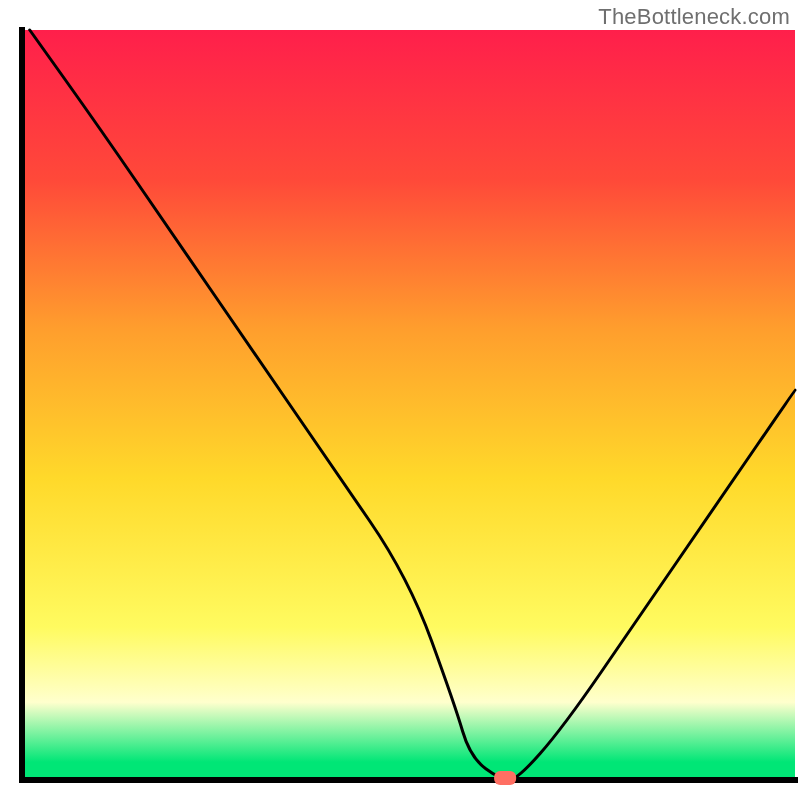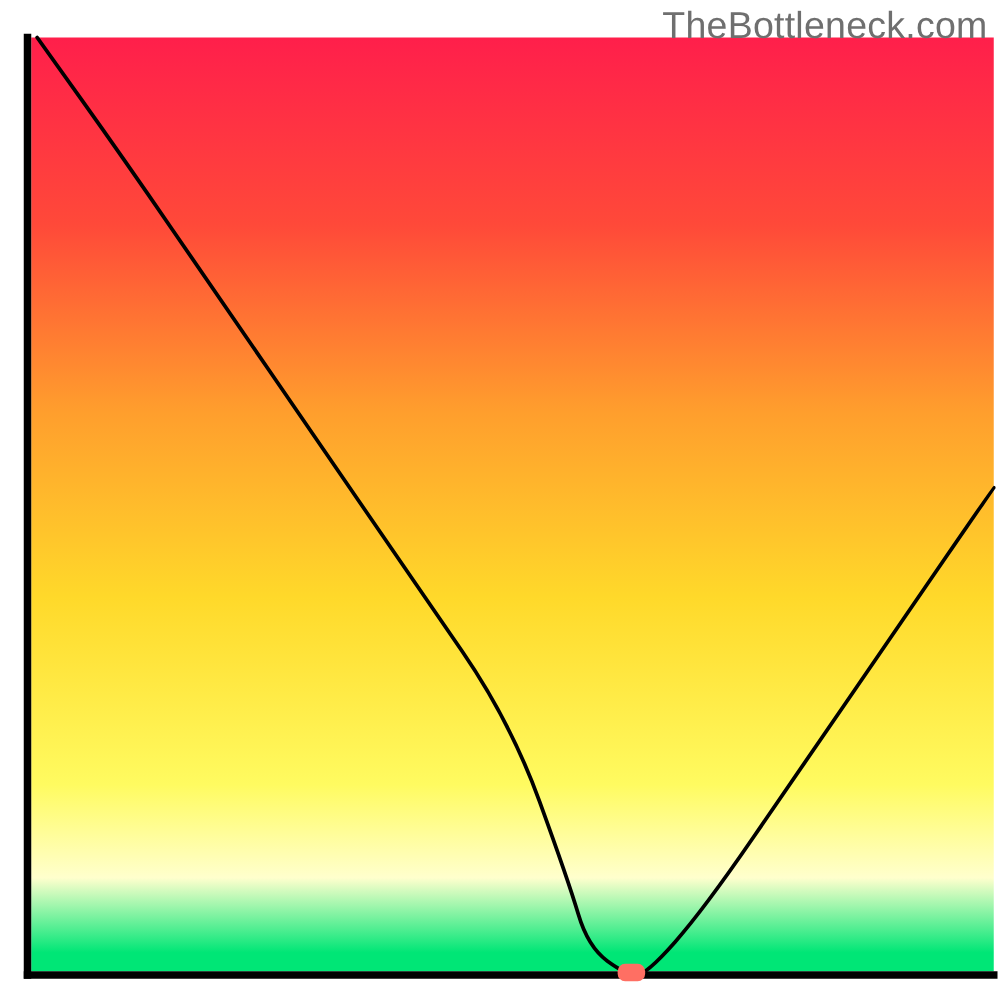--- a/index.html
+++ b/index.html
@@ -12,21 +12,21 @@
   }
   .chart-container {
     position: relative;
     width: 800px;
     height: 800px;
   }
   .watermark {
     position: absolute;
     top: 4px;
     right: 10px;
-    font-size: 30px;
+    font-size: 22px;
     font-weight: 500;
     color: #6f6f6f;
     letter-spacing: 0.2px;
     z-index: 5;
   }
   svg.plot {
     position: absolute;
     left: 0;
     top: 0;
     width: 800px;

